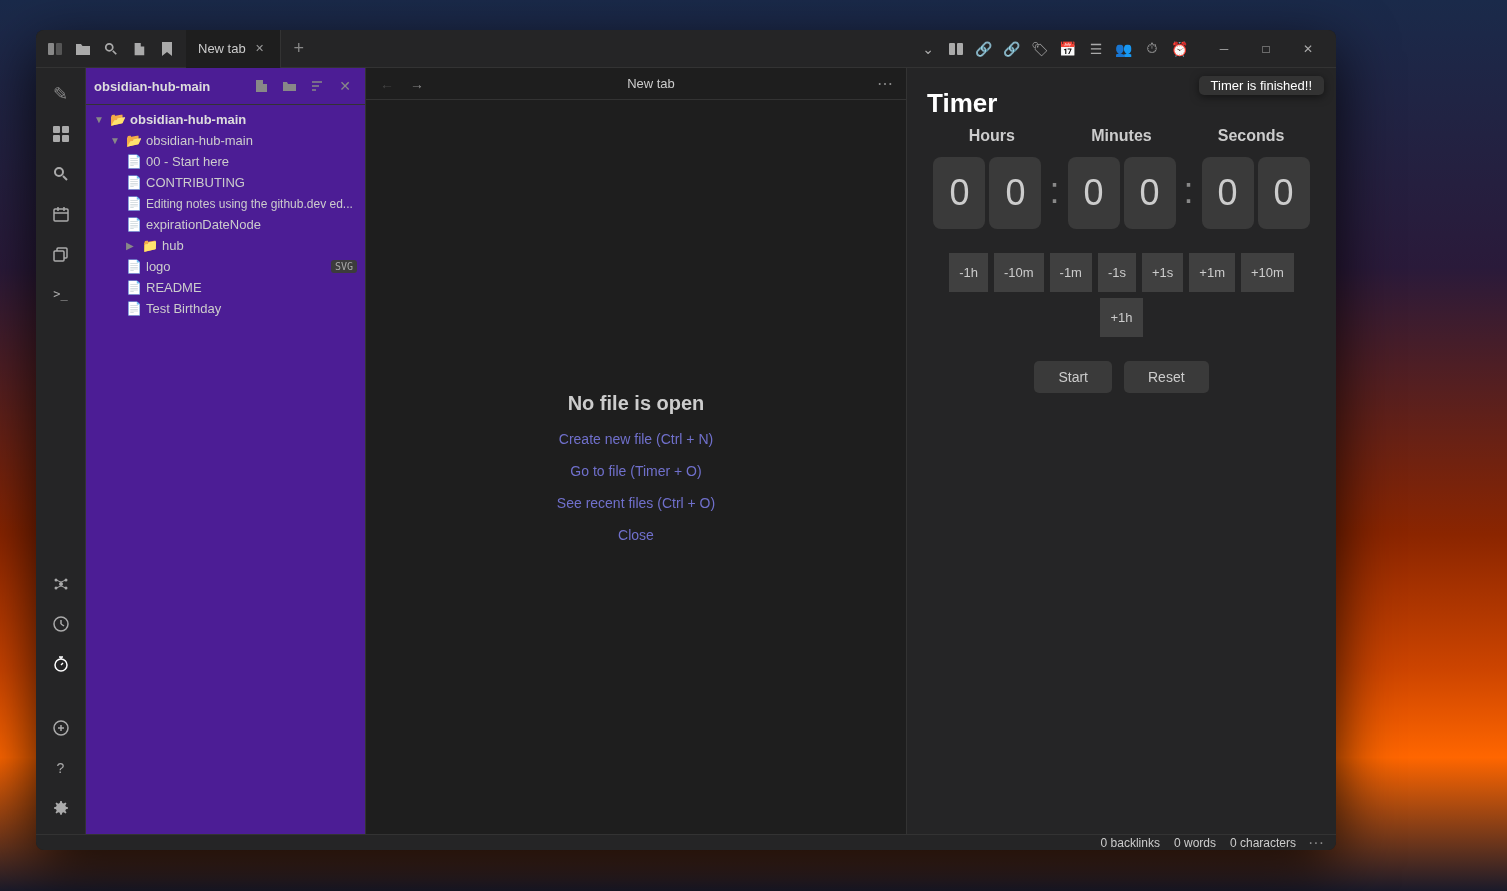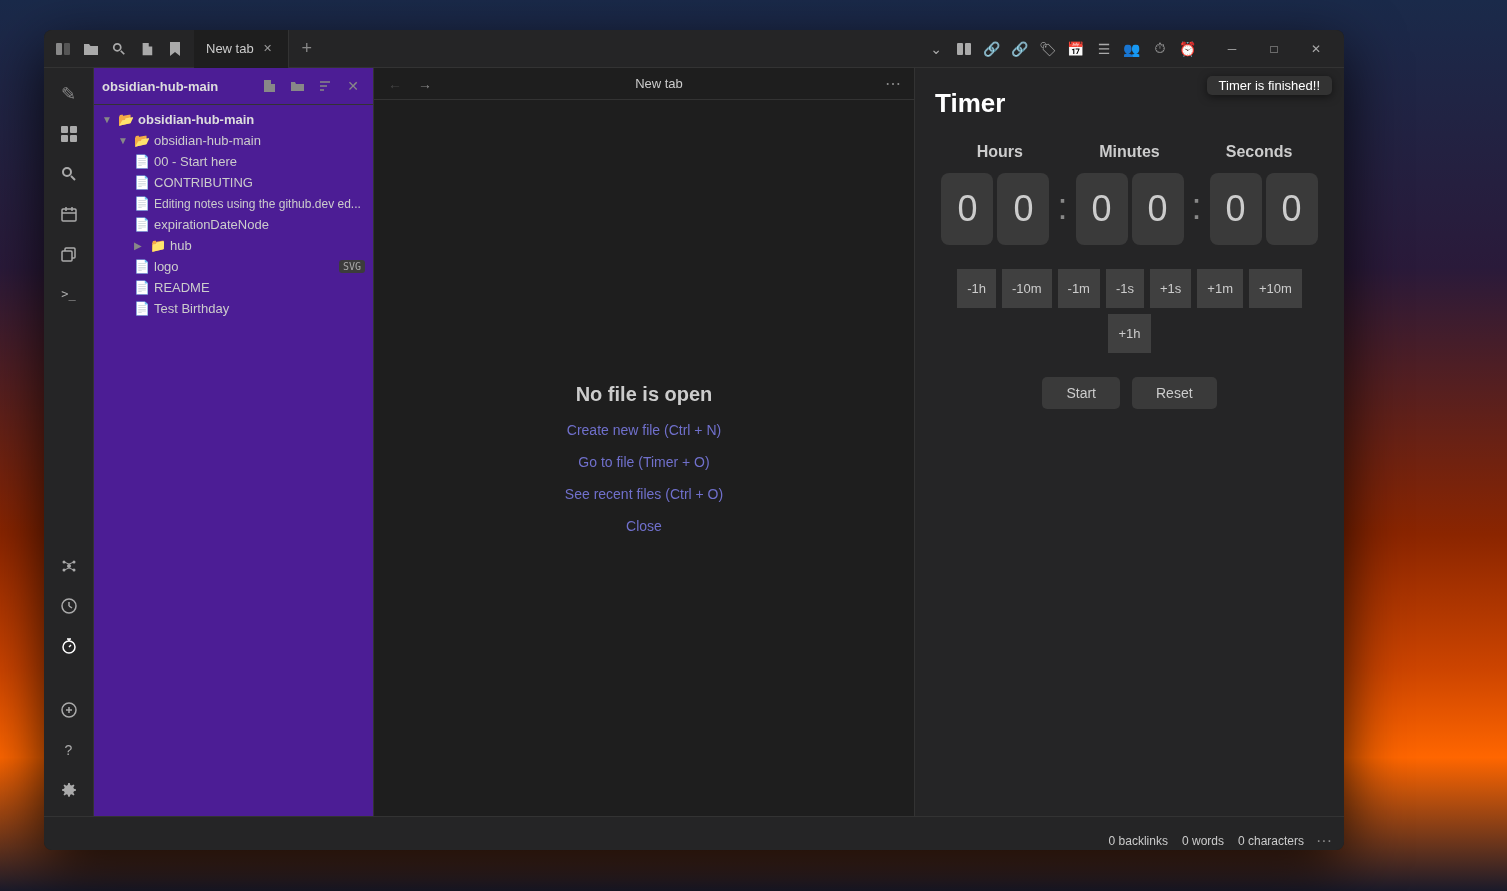--- a/index.html
+++ b/index.html
@@ -17,21 +17,21 @@
       position: absolute;
       inset: 0;
       background: linear-gradient(180deg, #1a2a4a 0%, #2a1a3a 30%, #8b2500 60%, #cc4400 75%, #ff6600 85%, #1a1a2a 100%);
       z-index: 0;
     }
 
     
     .app-window {
       position: absolute;
       top: 30px;
-      left: 44px;
+      left: 36px;
       width: 1300px;
       height: 820px;
       background: #1e1e1e;
       border-radius: 8px;
       overflow: hidden;
       display: flex;
       flex-direction: column;
       z-index: 10;
       box-shadow: 0 20px 60px rgba(0,0,0,0.8);
     }
@@ -375,21 +375,21 @@
       padding: 2px 12px;
       border-radius: 5px;
       box-shadow: 0 2px 8px rgba(0,0,0,0.5);
       white-space: nowrap;
     }
 
     .timer-title {
       font-size: 26px;
       font-weight: 700;
       color: #fff;
-      margin-bottom: 24px;
+      margin-bottom: 8px;
     }
 
     .timer-labels {
       display: flex;
       justify-content: space-around;
       margin-bottom: 12px;
     }
 
     .timer-label {
       font-size: 16px;
@@ -457,24 +457,24 @@
       background: #3a3a3a;
       border: none;
       border-radius: 5px;
       color: #ccc;
       font-size: 14px;
       cursor: pointer;
     }
 
     
     .status-bar {
-      height: 34px;
+      height: 16px;
       background: #007acc;
       display: flex;
-      align-items: flex-end;
+      align-items: center;
       padding: 0 8px;
       flex-shrink: 0;
     }
 
     .status-bar.dark {
       background: #252526;
       border-top: 1px solid #333;
     }
 
     .status-item {

